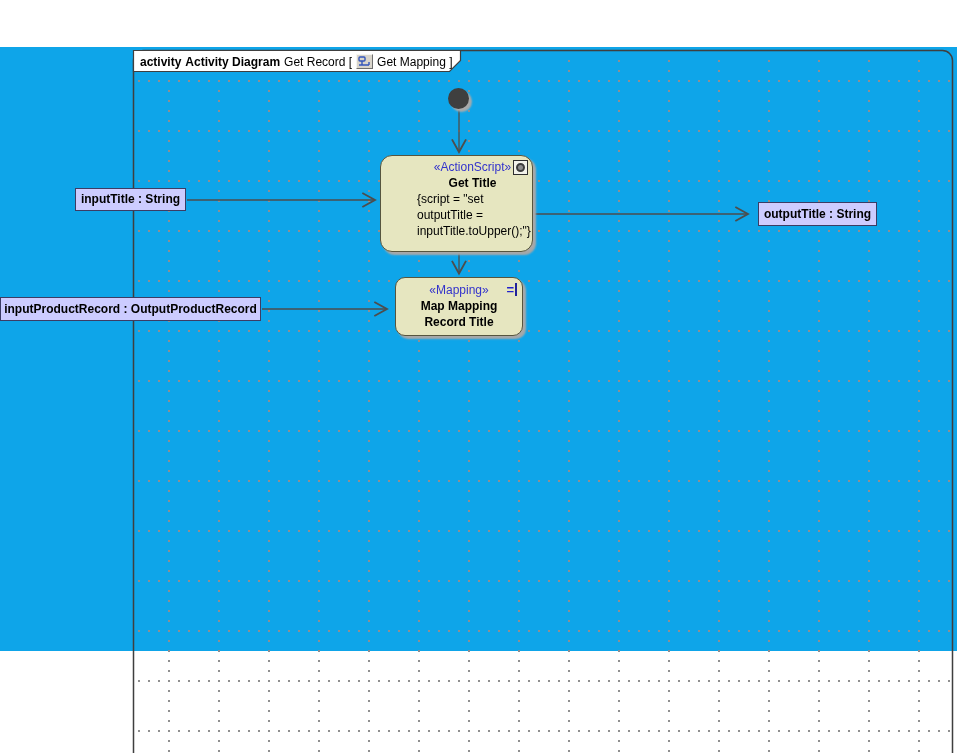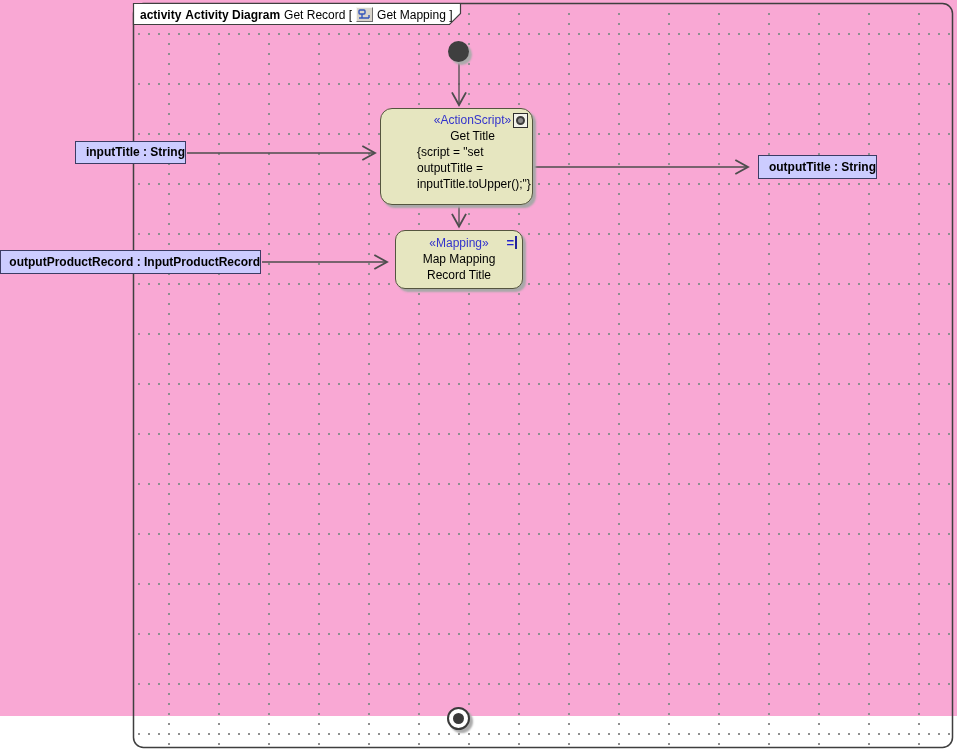--- a/index.html
+++ b/index.html
@@ -1,18 +1,18 @@
 <!DOCTYPE html>
 <html><head>
 <meta charset="utf-8">
 <style>
   * { margin:0; padding:0; box-sizing:border-box; }
   html,body { width:957px; height:753px; background:#ffffff; overflow:hidden;
               font-family:"Liberation Sans", sans-serif; }
-  #stage { position:relative; width:957px; height:716px; background:#f9a8d4; }
+  #stage { position:relative; width:957px; height:604px; background:#0ea5e9;margin-top:47px; }
 
   
   .grid {
     position:absolute; left:135px; top:5px; width:816px; height:741px;
     border-radius:10px;
     background-image:
       radial-gradient(circle, #8f8f8f 0.8px, transparent 1.3px),
       radial-gradient(circle, #8f8f8f 0.8px, transparent 1.3px);
     background-size: 10px 50px, 50px 10px;
     background-position: 9px 4px, 9px 4px;
@@ -32,42 +32,42 @@
     position:relative;
   }
   .tab-icon svg { position:absolute; left:1px; top:1px; }
 
   .node {
     position:absolute; z-index:2; background:#e6e6c0;
     border:1.5px solid #55553f; border-radius:12px;
     box-shadow:3px 3px 2px #a8a8a8; font-size:12px; color:#000;
   }
   .stereotype { color:#3333cc; text-align:center; line-height:16px; }
-  .node-name  { font-weight:normal; text-align:center; line-height:16px; }
+  .node-name  { font-weight:bold; text-align:center; line-height:16px; }
   .node-body  { text-align:left; padding-left:4px; line-height:16px; white-space:nowrap; }
 
   .gear-icon {
     position:absolute; right:4px; top:4px; width:15px; height:15px;
     border:1px solid #2e2e2e; background:#f2f2ea;
     display:flex; align-items:center; justify-content:center;
   }
   .gear-icon .gear {
     width:9px; height:9px; border-radius:50%;
     border:2px solid #3c3c3c; background:#8d8d8d;
   }
   .mapping-icon {
     position:absolute; right:5px; top:4px; height:14px;
     display:flex; align-items:center; gap:1px;
   }
   .mapping-icon .eq  { color:#2222cc; font-weight:900; font-size:13px; line-height:13px; }
   .mapping-icon .bar { width:2px; height:13px; background:#222299; }
 
   .param-label {
     position:absolute; z-index:3; background:#ccccff; border:1px solid #3c3c64;
-    font-size:12px; font-weight:bold; color:#000; text-align:right; white-space:nowrap;
+    font-size:12px; font-weight:bold; color:#000; text-align:center; white-space:nowrap;
   }
 
   .initial-node {
     position:absolute; left:448px; top:41px; width:21px; height:21px; z-index:2;
     background:#3f3f3f; border-radius:50%; box-shadow:3px 3px 2px #ababab;
   }
   .final-node {
     position:absolute; left:447px; top:707px; width:23px; height:23px; z-index:2;
     background:#ffffff; border:2px solid #3a3a3a; border-radius:50%;
     box-shadow:3px 3px 2px #ababab; display:flex; align-items:center; justify-content:center;
@@ -130,19 +130,19 @@
       <span class="eq">=</span>
         <span class="bar"></span>
     </div>
     <div class="stereotype">«Mapping»</div>
     <div class="node-name">Map Mapping</div>
     <div class="node-name">Record Title</div>
   </div>
 
   <div class="param-label" style="left:75px;  top:141px; width:111px; height:23px; line-height:21px;">inputTitle : String</div>
   <div class="param-label" style="left:758px; top:155px; width:119px; height:24px; line-height:22px;">outputTitle : String</div>
-  <div class="param-label" style="left:0px;   top:250px; width:261px; height:24px; line-height:22px;">outputProductRecord : InputProductRecord</div>
+  <div class="param-label" style="left:0px;   top:250px; width:261px; height:24px; line-height:22px;">inputProductRecord : OutputProductRecord</div>
 
   <div class="final-node">
     <div class="dot"></div>
   </div>
 
 </div>
 
 </body></html>

